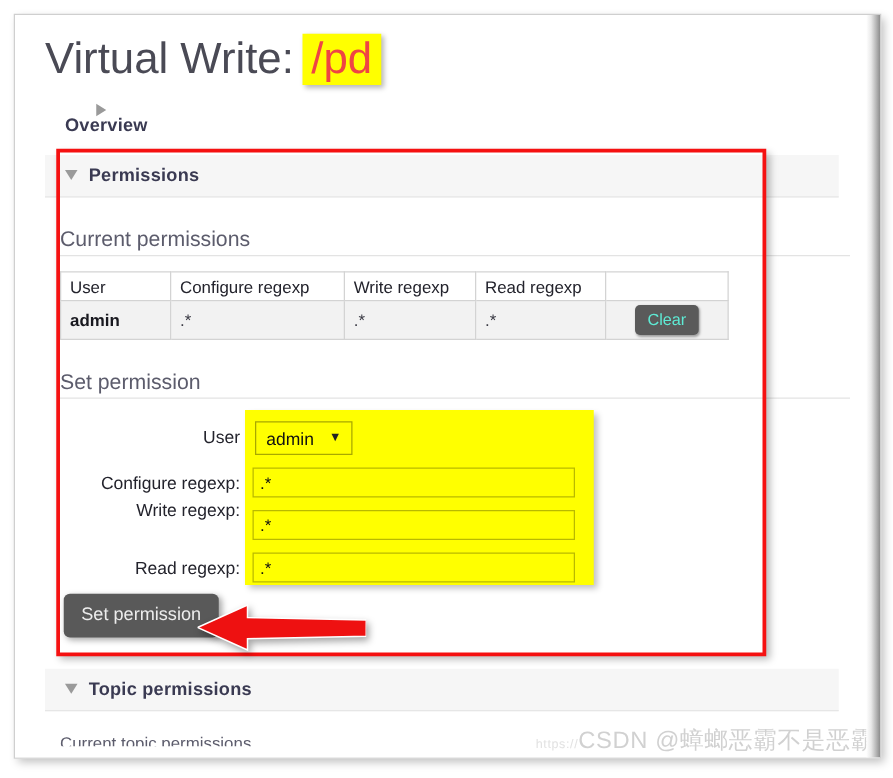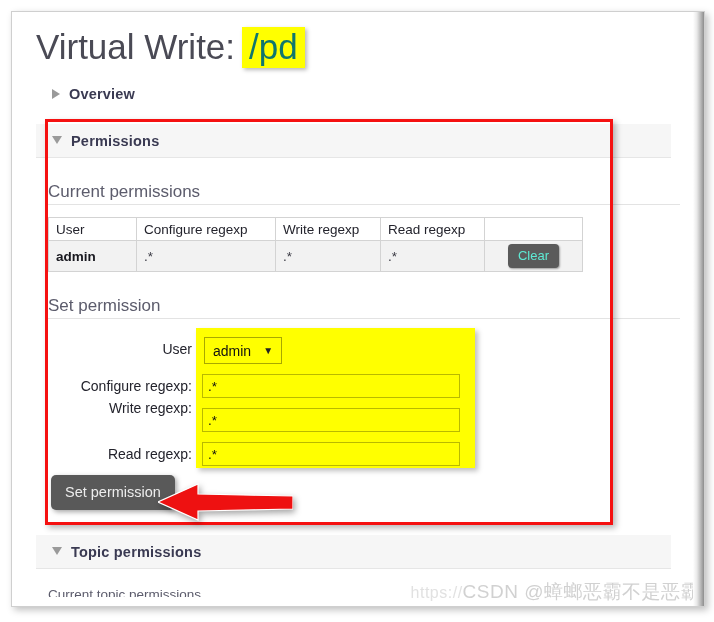--- a/index.html
+++ b/index.html
@@ -46,36 +46,37 @@
   }
   #title-main {
     font-size: 35px;
     color: #4a4a55;
     font-weight: 400;
     letter-spacing: 0px;
     white-space: nowrap;
   }
   #vhost-name {
     font-size: 35px;
-    color: #0f766e;
+    color: #ef4444;
     font-weight: 400;
     background: #ffff00;
     padding: 2px 7px 4px 7px;
     margin-left: 7px;
     box-shadow: 2px 2px 4px rgba(0,0,0,0.28);
     line-height: 1.0;
     display: inline-block;
   }
 
   
   #overview-row {
     position: absolute;
     left: 40px; top: 71px;
     display: flex; align-items: center;
     height: 22px;
+    flex-direction: column;
   }
   .tri {
     width: 0; height: 0;
     margin-right: 9px;
   }
   .tri-right {
     border-left: 8px solid #9a9a9a;
     border-top: 5.5px solid transparent;
     border-bottom: 5.5px solid transparent;
   }
@@ -266,21 +267,21 @@
   #watermark {
     position: absolute;
     right: 4px; bottom: 1px;
     font-size: 19px;
     color: #cfcfcf;
     white-space: nowrap;
     letter-spacing: 0.5px;
     opacity: 0.95;
     user-select: none;
   }
-  #watermark .wm-url { color: #e0e0e0; font-size: 16px; }
+  #watermark .wm-url { color: #e0e0e0; font-size: 10px; }
 </style>
 </head>
 <body>
 
 <div id="page-frame">
 
   <div id="content">
 
     <div id="title-row">
       <span id="title-main">Virtual Write:</span>

